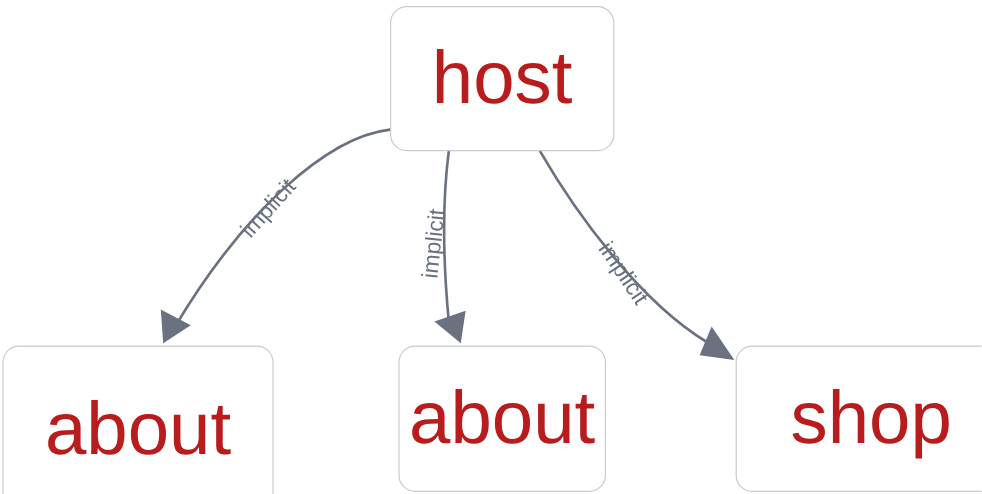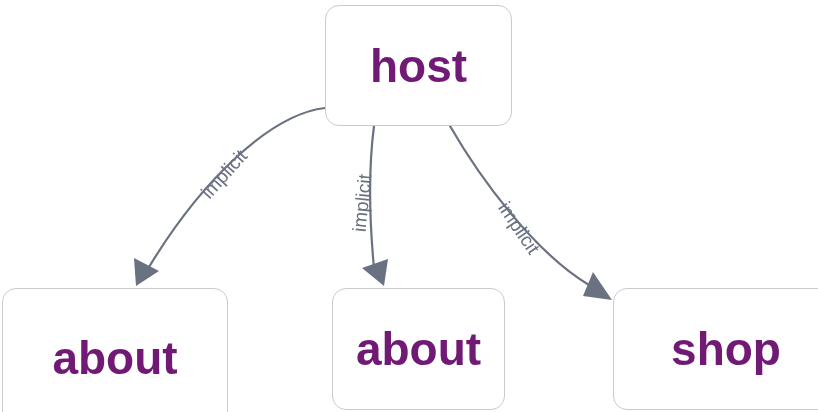--- a/index.html
+++ b/index.html
@@ -31,24 +31,24 @@
     position: absolute;
     box-sizing: border-box;
     background: #ffffff;
     border: 1.6px solid #c8cbd0;
     border-radius: 14px;
     display: flex;
     align-items: center;
     justify-content: center;
   }
   .node-label {
-    color: #701a75;
+    color: #b91c1c;
     font-family: "Liberation Sans", sans-serif;
-    font-size: 46px;
-    font-weight: 700;
+    font-size: 62px;
+    font-weight: 400;
     line-height: 1;
     letter-spacing: 0px;
     white-space: nowrap;
     -webkit-font-smoothing: antialiased;
   }
   .edge-label {
     position: absolute;
     color: #6a7181;
     font-family: "Liberation Sans", sans-serif;
     font-size: 19px;

